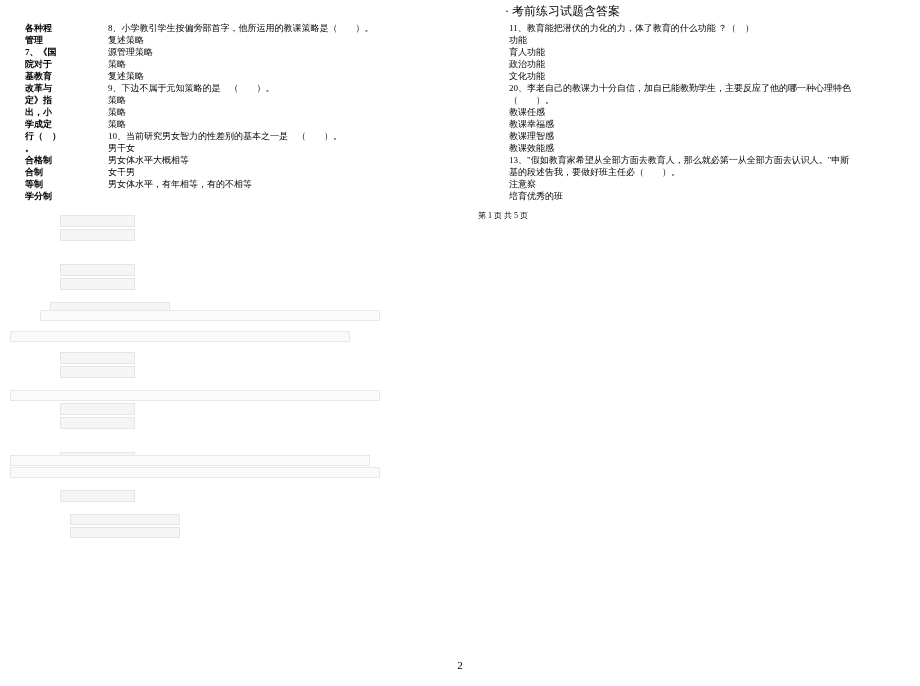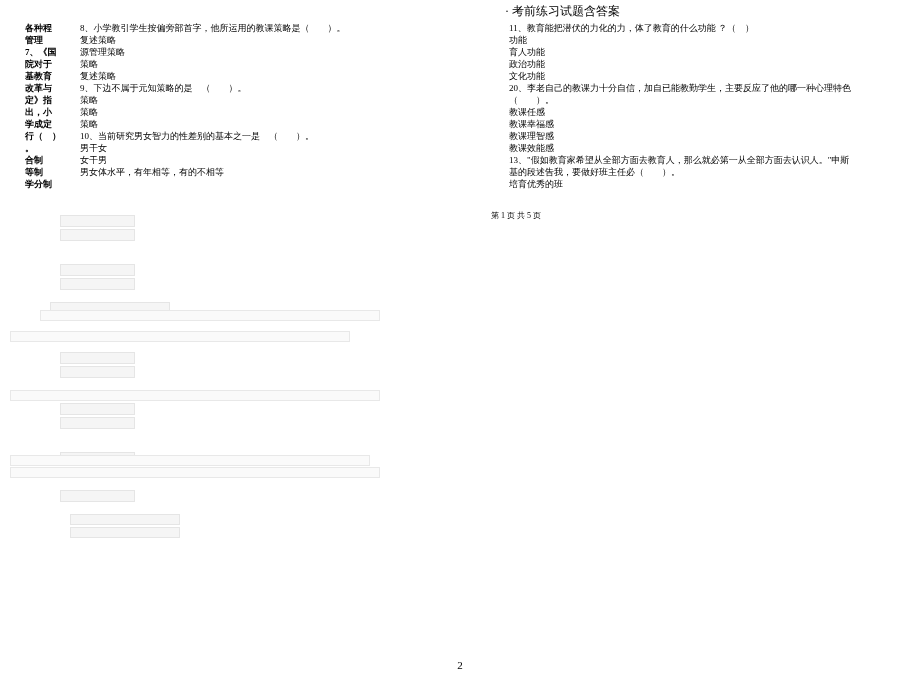--- a/index.html
+++ b/index.html
@@ -40,24 +40,25 @@
       font-size: 9px;
     }
     .left-label {
       display: inline-block;
       width: 55px;
       vertical-align: top;
       font-weight: bold;
     }
     .left-content {
       display: inline-block;
+      margin-left: 28px;
     }
     .page-footer {
       position: absolute;
-      left: 491px;
+      left: 478px;
       top: 210px;
       font-size: 8px;
     }
     .page-number {
       position: absolute;
       left: 50%;
       bottom: 15px;
       transform: translateX(-50%);
       font-size: 11px;
     }
@@ -104,39 +105,41 @@
   <div class="line"><span class="left-label">管理</span><span class="left-content">复述策略</span></div>
   <div class="line"><span class="left-label">7、《国</span><span class="left-content">源管理策略</span></div>
   <div class="line"><span class="left-label">院对于</span><span class="left-content">策略</span></div>
   <div class="line"><span class="left-label">基教育</span><span class="left-content">复述策略</span></div>
   <div class="line"><span class="left-label">改革与</span><span class="left-content">9、下边不属于元知策略的是　（　　）。</span></div>
   <div class="line"><span class="left-label">定》指</span><span class="left-content">策略</span></div>
   <div class="line"><span class="left-label">出，小</span><span class="left-content">策略</span></div>
   <div class="line"><span class="left-label">学成定</span><span class="left-content">策略</span></div>
   <div class="line"><span class="left-label">行（　）</span><span class="left-content">10、当前研究男女智力的性差别的基本之一是　（　　）。</span></div>
   <div class="line"><span class="left-label">。</span><span class="left-content">男干女</span></div>
+  <div class="line"><span class="left-label">合格制</span><span class="left-content">男女体水平大概相等</span></div>
   <div class="line"><span class="left-label">合制</span><span class="left-content">女干男</span></div>
   <div class="line"><span class="left-label">等制</span><span class="left-content">男女体水平，有年相等，有的不相等</span></div>
   <div class="line"><span class="left-label">学分制</span><span class="left-content"></span></div>
 </div>
 
 <div class="right-column">
   <div class="line">11、教育能把潜伏的力化的力，体了教育的什么功能 ？（　）</div>
   <div class="line">功能</div>
   <div class="line">育人功能</div>
   <div class="line">政治功能</div>
   <div class="line">文化功能</div>
   <div class="line">20、李老自己的教课力十分自信，加自已能教勤学生，主要反应了他的哪一种心理特色</div>
   <div class="line">（　　）。</div>
   <div class="line">教课任感</div>
   <div class="line">教课幸福感</div>
   <div class="line">教课理智感</div>
   <div class="line">教课效能感</div>
   <div class="line">13、"假如教育家希望从全部方面去教育人，那么就必第一从全部方面去认识人。"申斯</div>
   <div class="line">基的段述告我，要做好班主任必（　　）。</div>
+  <div class="line">注意察</div>
   <div class="line">培育优秀的班</div>
 </div>
 
 <div class="page-footer">第 1 页 共 5 页</div>
 
 <div class="stacked-boxes" style="top:215px;">
   <div class="small-box"></div>
   <div class="small-box" style="margin-top:2px;"></div>
   <div class="small-box" style="margin-top:23px;"></div>
   <div class="small-box" style="margin-top:2px;"></div>

